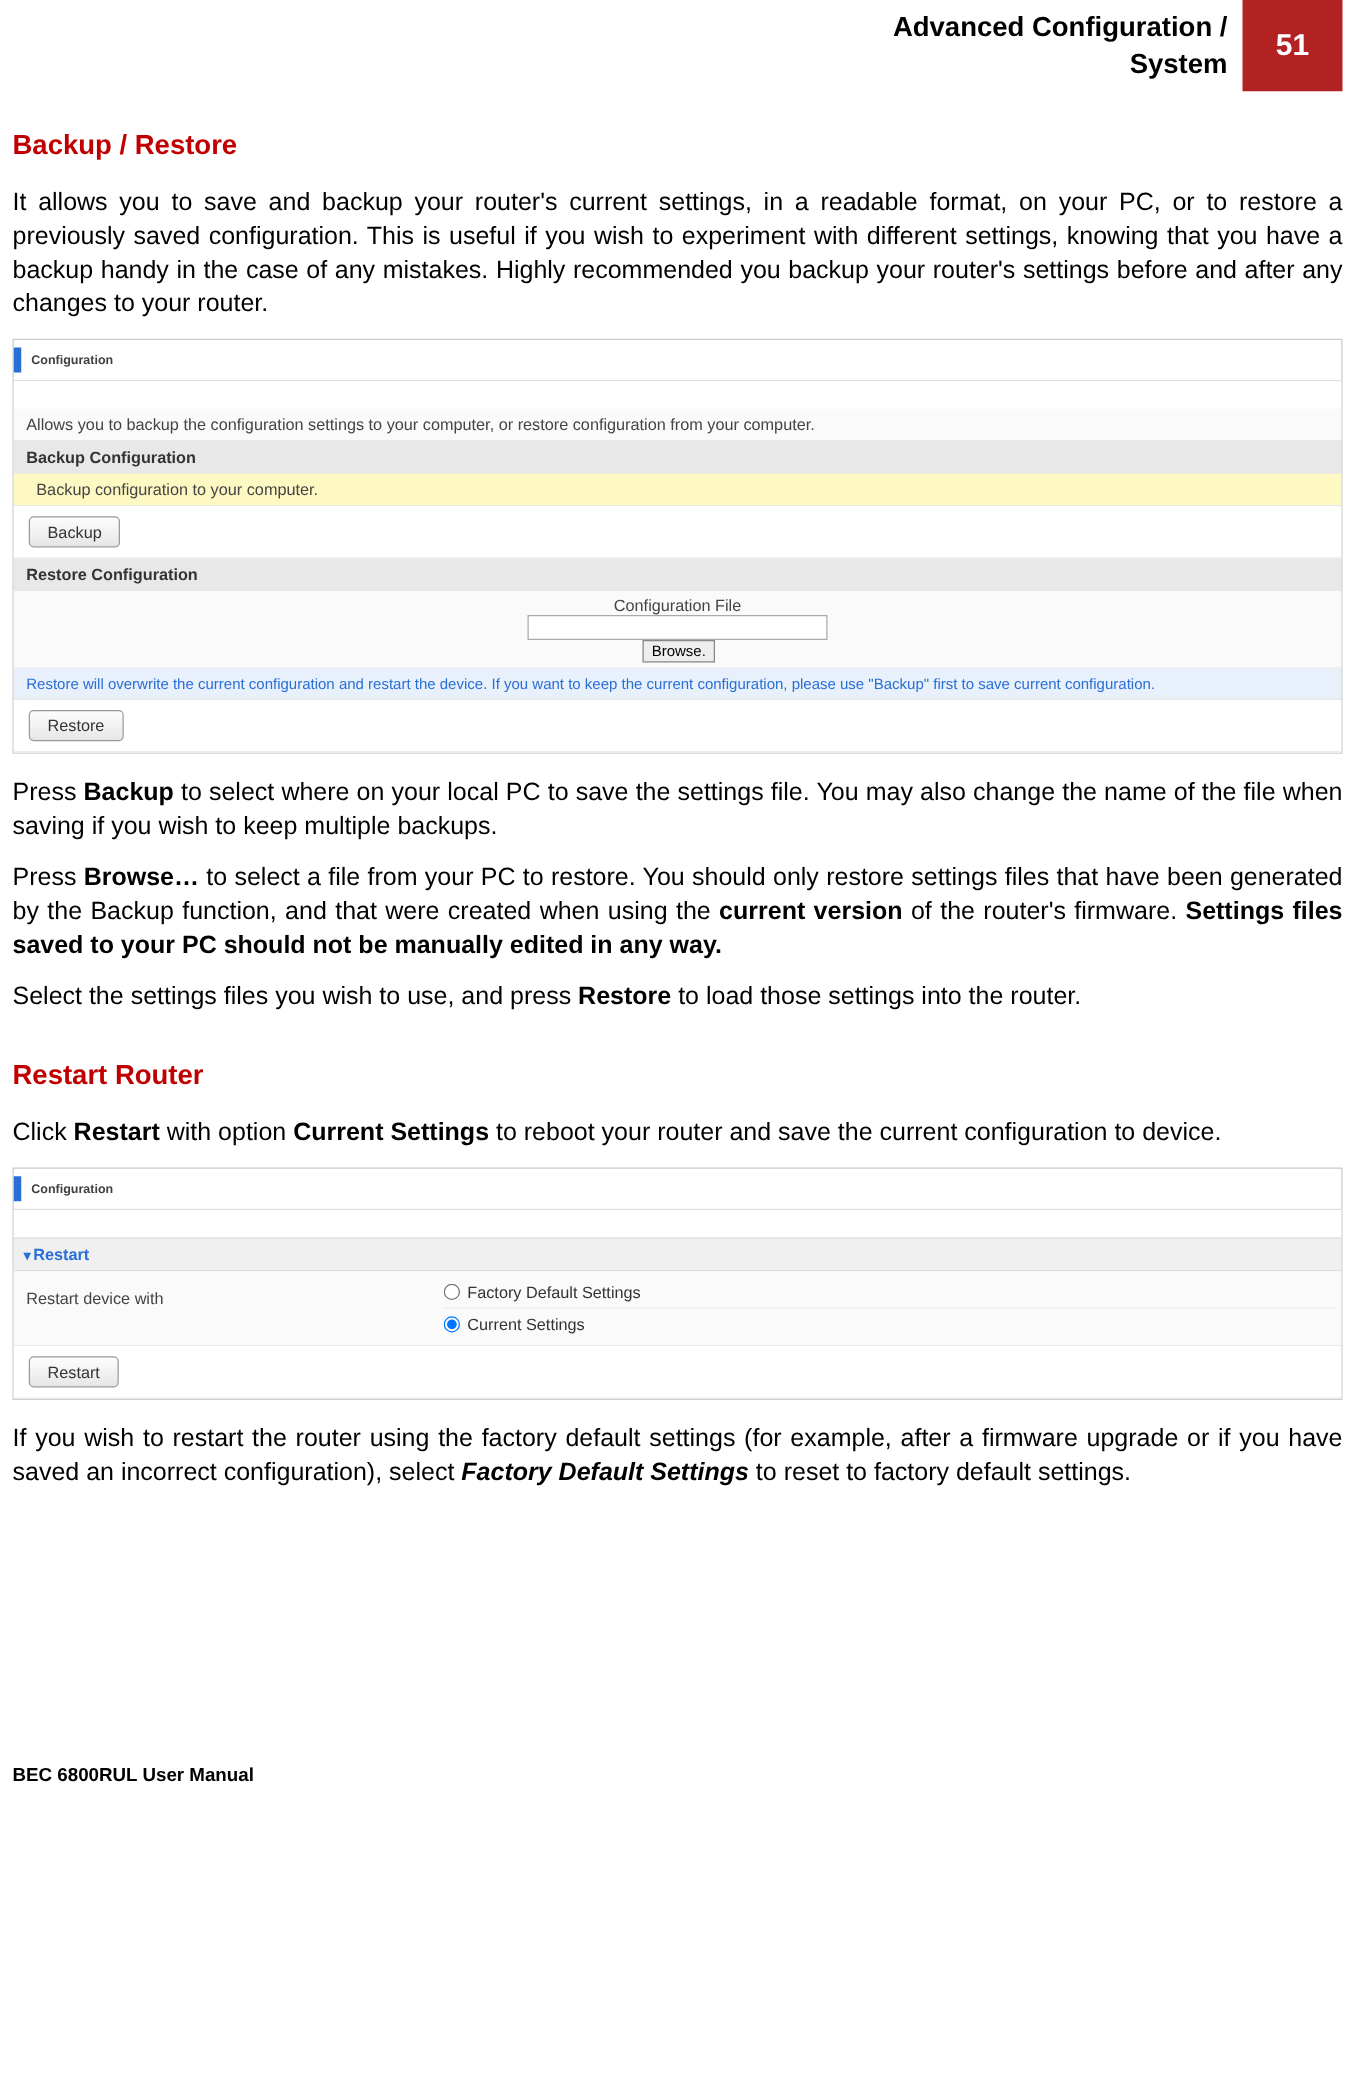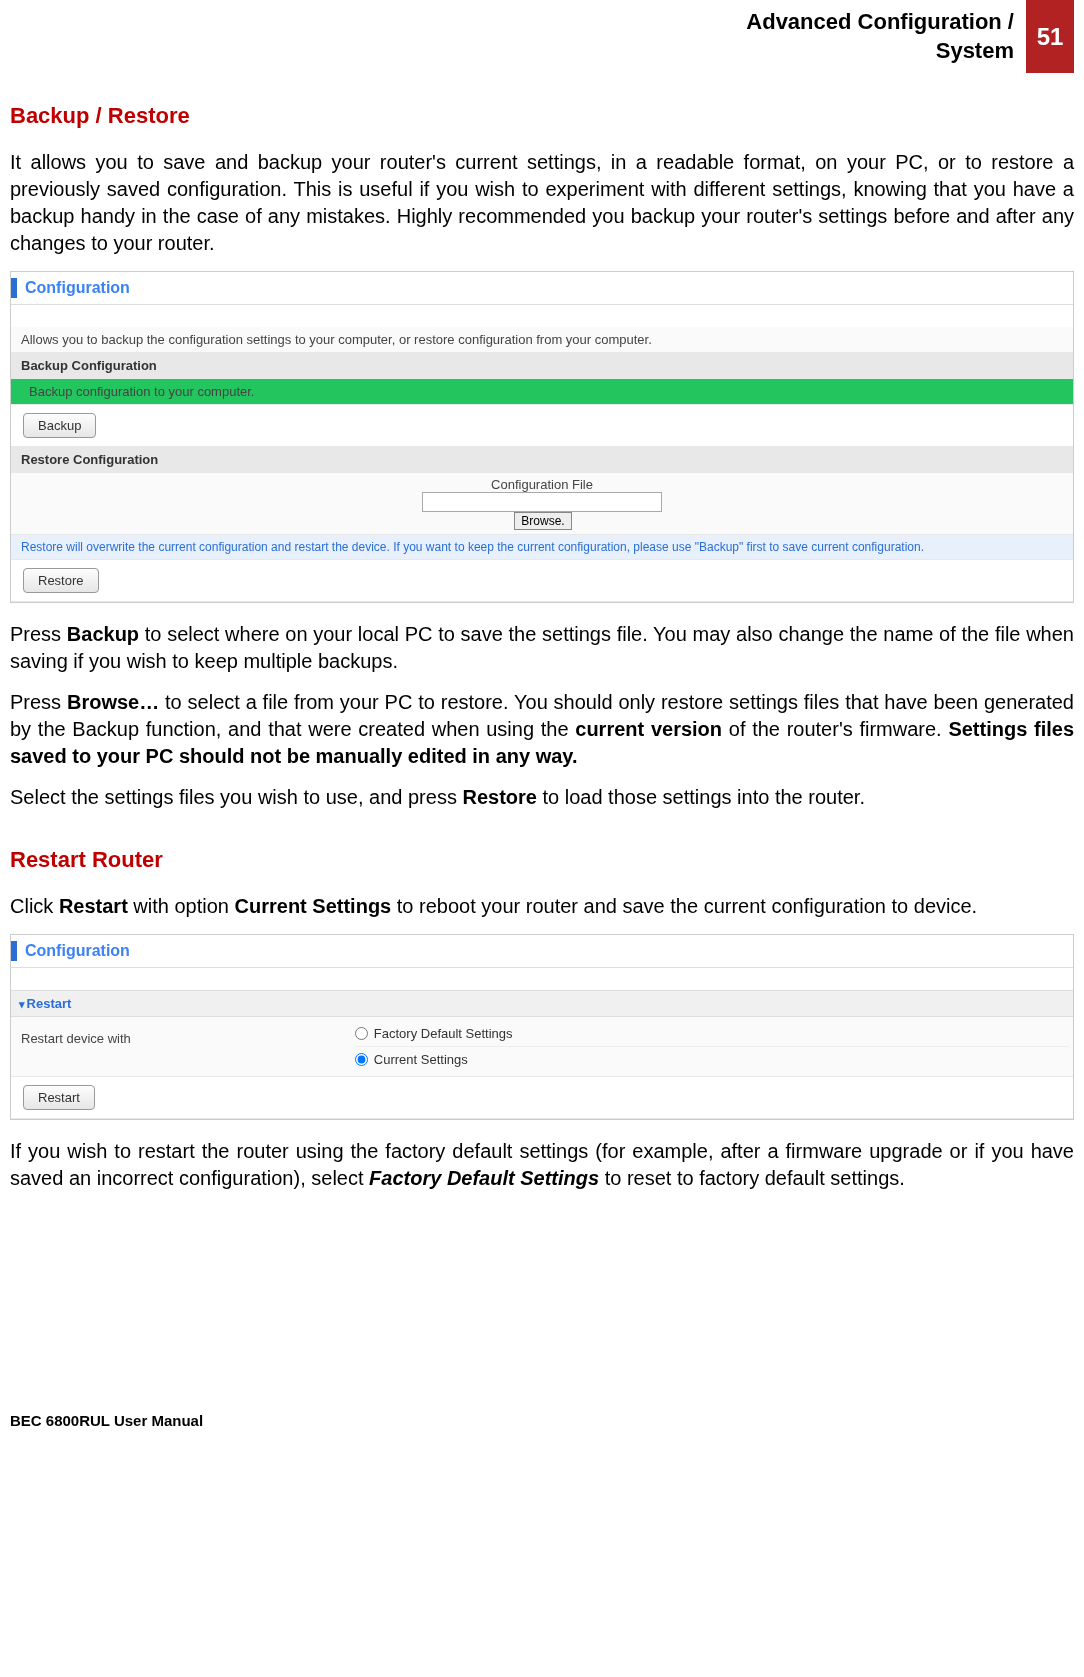--- a/index.html
+++ b/index.html
@@ -22,21 +22,21 @@
     font-weight: bold;
     text-align: right;
     padding: 8px 12px 8px 0;
     line-height: 1.3;
   }
   .page-num-box {
     background: #b22222;
     color: #fff;
     font-size: 24px;
     font-weight: bold;
-    width: 48px;
+    width: 80px;
     display: flex;
     align-items: center;
     justify-content: center;
   }
   .section-heading {
     color: #c00000;
     font-size: 22px;
     font-weight: bold;
     margin: 20px 0 20px 0;
   }
@@ -62,23 +62,23 @@
     padding: 6px 0 6px 0;
     border-bottom: 1px solid #ddd;
   }
   .ui-conf-bar .stripe {
     width: 6px;
     height: 20px;
     background: #2a6fd6;
     margin-right: 8px;
   }
   .ui-conf-bar .label {
-    color: #3b82f6;
-    font-weight: bold;
-    font-size: 16px;
+    color: #404040;
+    font-weight: bold;
+    font-size: 10px;
   }
   .ui-spacer { height: 22px; background: #fff; }
   .ui-section-head {
     background: #f0f0f0;
     color: #2a6fd6;
     font-weight: bold;
     padding: 5px 8px;
     border-top: 1px solid #ddd;
     border-bottom: 1px solid #ddd;
     font-size: 13px;
@@ -88,21 +88,21 @@
     margin-right: 2px;
     font-size: 11px;
   }
   .ui-row {
     padding: 5px 10px;
     border-bottom: 1px solid #e8e8e8;
     color: #444;
     font-size: 13px;
     background: #fafafa;
   }
-  .ui-row.alt { background: #22c55e; }
+  .ui-row.alt { background: #fef9c3; }
   .ui-row.head {
     background: #e8e8e8;
     font-weight: bold;
     color: #333;
   }
   .ui-row.blue-note {
     background: #e8f0fb;
     color: #2a6fd6;
     font-size: 12px;
   }

